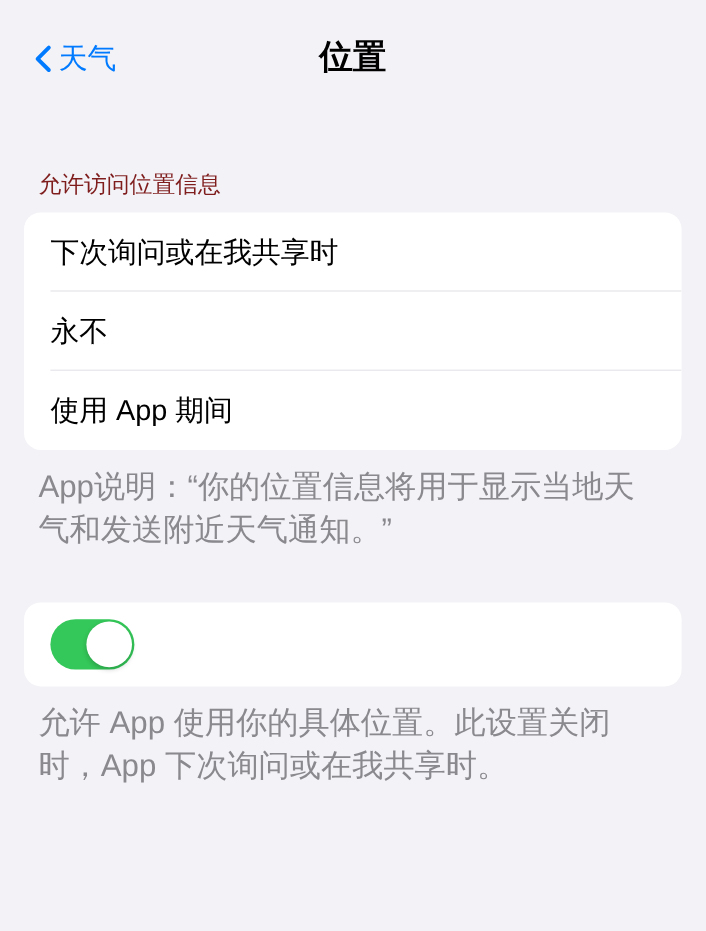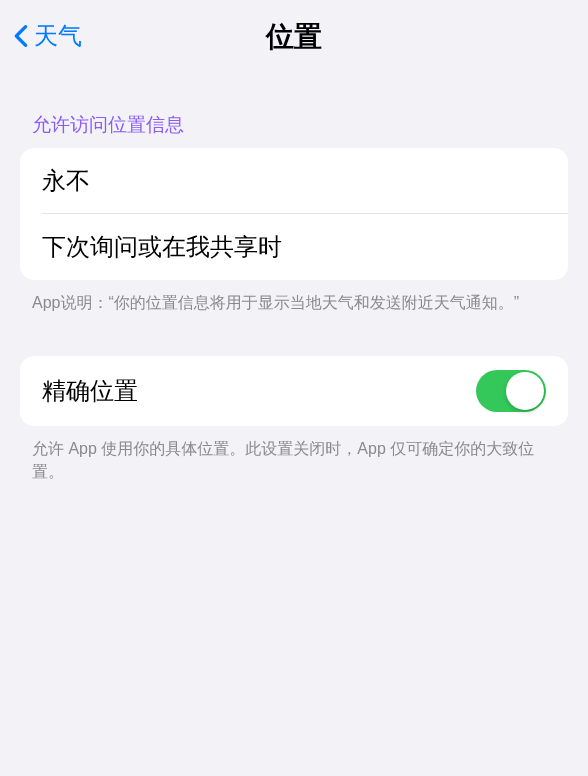--- a/index.html
+++ b/index.html
@@ -11,23 +11,24 @@
     body {
       width: 588px;
       height: 776px;
       background: #f2f2f7;
       font-family: -apple-system, "PingFang SC", "Helvetica Neue", sans-serif;
       overflow: hidden;
     }
     .nav-bar {
       height: 56px;
       display: flex;
-      align-items: flex-end;
+      align-items: flex-start;
       position: relative;
-      padding: 0 8px;
+      padding: 0 23px;
+      margin-top: 29px;
     }
     .back-button {
       display: flex;
       align-items: center;
       color: #007aff;
       font-size: 24px;
       cursor: pointer;
       padding: 4px;
     }
     .back-chevron {
@@ -45,21 +46,21 @@
     .nav-title {
       position: absolute;
       left: 50%;
       transform: translateX(-50%);
       font-size: 28px;
       font-weight: 600;
       color: #000;
     }
     .section-header {
       font-size: 19px;
-      color: #8b5cf6;
+      color: #7f1d1d;
       padding: 56px 32px 10px 32px;
     }
     .list-group {
       background: #fff;
       margin: 0 20px;
       border-radius: 14px;
       overflow: hidden;
     }
     .list-item {
       min-height: 64px;
@@ -87,21 +88,21 @@
       height: 24px;
       display: flex;
       align-items: center;
       justify-content: center;
     }
     .checkmark svg {
       width: 22px;
       height: 22px;
     }
     .section-footer {
-      font-size: 16px;
+      font-size: 26px;
       color: #8a8a8e;
       padding: 12px 44px 0 32px;
       line-height: 1.4;
     }
     .spacer {
       height: 42px;
     }
     .toggle {
       position: relative;
       width: 70px;
@@ -137,33 +138,35 @@
     </span>
     <span>天气</span>
   </div>
   <div class="nav-title">位置</div>
 </div>
 
 <div class="section-header">允许访问位置信息</div>
 
 <div class="list-group">
   <div class="list-item">
+    <span>下次询问或在我共享时</span>
+  </div>
+  <div class="list-item">
     <span>永不</span>
   </div>
   <div class="list-item">
-    <span>下次询问或在我共享时</span>
+    <span>使用 App 期间</span>
   </div>
 </div>
 
 <div class="section-footer">App说明：“你的位置信息将用于显示当地天气和发送附近天气通知。”</div>
 
 <div class="spacer"></div>
 
 <div class="list-group">
   <div class="list-item toggle-item">
-    <span>精确位置</span>
     <div class="toggle">
       <div class="toggle-knob"></div>
     </div>
   </div>
 </div>
 
-<div class="section-footer">允许 App 使用你的具体位置。此设置关闭时，App 仅可确定你的大致位置。</div>
+<div class="section-footer">允许 App 使用你的具体位置。此设置关闭时，App 下次询问或在我共享时。</div>
 
 </body></html>

